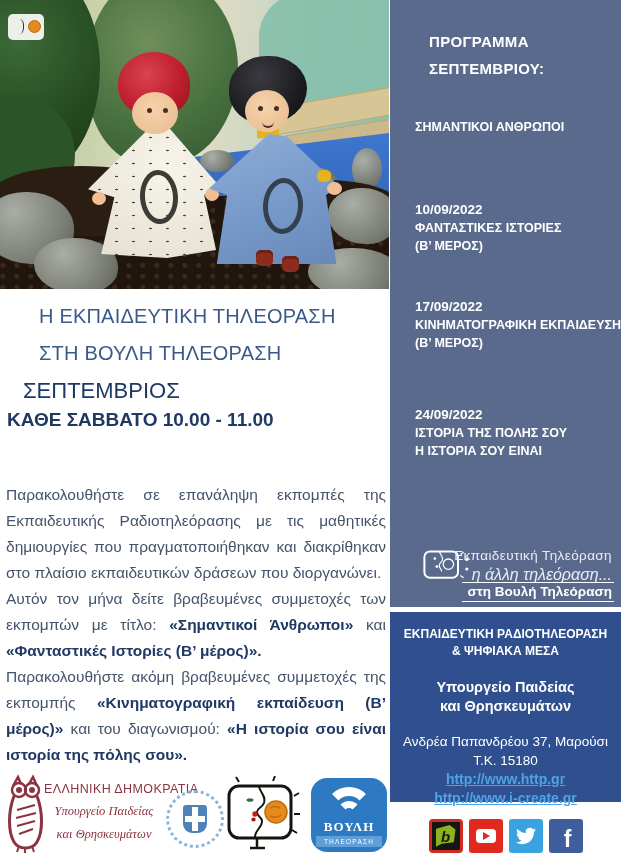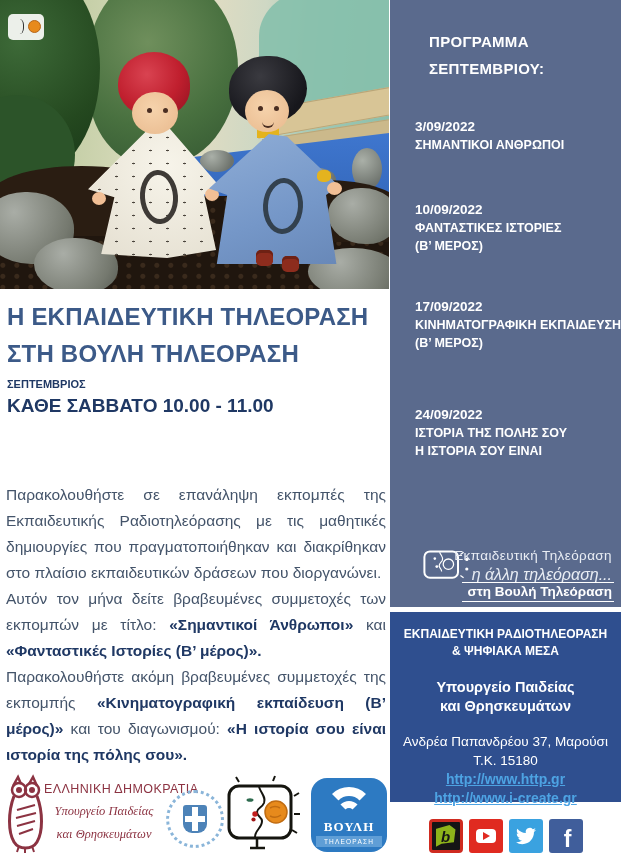--- a/index.html
+++ b/index.html
@@ -54,22 +54,22 @@
   .f2-zero{left:263px;top:178px;width:30px;height:46px;border:5px solid #33414e;border-radius:50%;transform:rotate(3deg);}
   .f2-sleeve{left:317px;top:170px;width:14px;height:12px;background:#e4b31e;border-radius:40%;}
   .f2-hand{left:327px;top:182px;width:15px;height:13px;border-radius:50%;background:#f2bf95;}
   .f2-foot{width:17px;height:16px;background:#8d2c1d;border-radius:30%;box-shadow:inset 0 3px 0 #6e2114;}
   .pb-mark{left:8px;top:14px;width:36px;height:26px;background:rgba(252,252,250,.92);border-radius:5px;}
   .pb-mark-face{left:5px;top:5px;width:10px;height:15px;border-right:1.5px solid #333;border-radius:0 40% 40% 0;}
   .pb-mark-dot{left:20px;top:6px;width:11px;height:11px;border-radius:50%;background:#e78a1c;border:1px solid #b5661a;}
 
   
   .title-block{position:absolute;left:7px;top:298px;width:378px;}
-  .title{font-size:24px;line-height:37px;font-weight:700;letter-spacing:.2px;color:var(--title-blue,#3c5a88);}
-  .month{font-size:11px;font-weight:700;margin-top:6px;color:var(--navy,#1f3864);}
+  .title{font-size:20px;line-height:37px;font-weight:400;letter-spacing:.2px;color:var(--title-blue,#3c5a88);margin-left:32px;}
+  .month{font-size:22px;font-weight:400;margin-top:6px;color:var(--navy,#1f3864);margin-left:16px;}
   .time{font-size:19px;font-weight:700;margin-top:5px;color:var(--navy,#1f3864);}
   .body-text{position:absolute;left:6px;top:482px;width:380px;font-size:15.5px;line-height:26px;
     text-align:justify;color:var(--body-text,#44546a);}
   .body-text p{margin:0;}
   .body-text b{color:var(--navy,#1f3864);}
 
   
   .logos{position:absolute;left:0;top:772px;width:389px;height:85px;}
   .gov-text{position:absolute;left:44px;top:10px;width:120px;text-align:center;color:var(--maroon,#8c3342);}
   .gov-line1{font-size:12.5px;letter-spacing:.4px;white-space:nowrap;}
@@ -232,21 +232,20 @@
       <div class="parl-arc2"></div>
       <div class="parl-name">ΒΟΥΛΗ</div>
       <div class="parl-band">ΤΗΛΕΟΡΑΣΗ</div>
     </div>
   </div>
 
   <aside class="sidebar">
     <div class="sb-header">ΠΡΟΓΡΑΜΜΑ ΣΕΠΤΕΜΒΡΙΟΥ:</div>
 
     <div class="entry" style="top:118px;">
-      <div class="e-date">3/09/2022</div>
       <div class="e-line">ΣΗΜΑΝΤΙΚΟΙ ΑΝΘΡΩΠΟΙ</div>
     </div>
     <div class="entry" style="top:201px;">
       <div class="e-date">10/09/2022</div>
       <div class="e-line">ΦΑΝΤΑΣΤΙΚΕΣ ΙΣΤΟΡΙΕΣ</div>
       <div class="e-line">(Β’ ΜΕΡΟΣ)</div>
     </div>
     <div class="entry" style="top:298px;">
       <div class="e-date">17/09/2022</div>
       <div class="e-line">ΚΙΝΗΜΑΤΟΓΡΑΦΙΚΗ ΕΚΠΑΙΔΕΥΣΗ</div>

